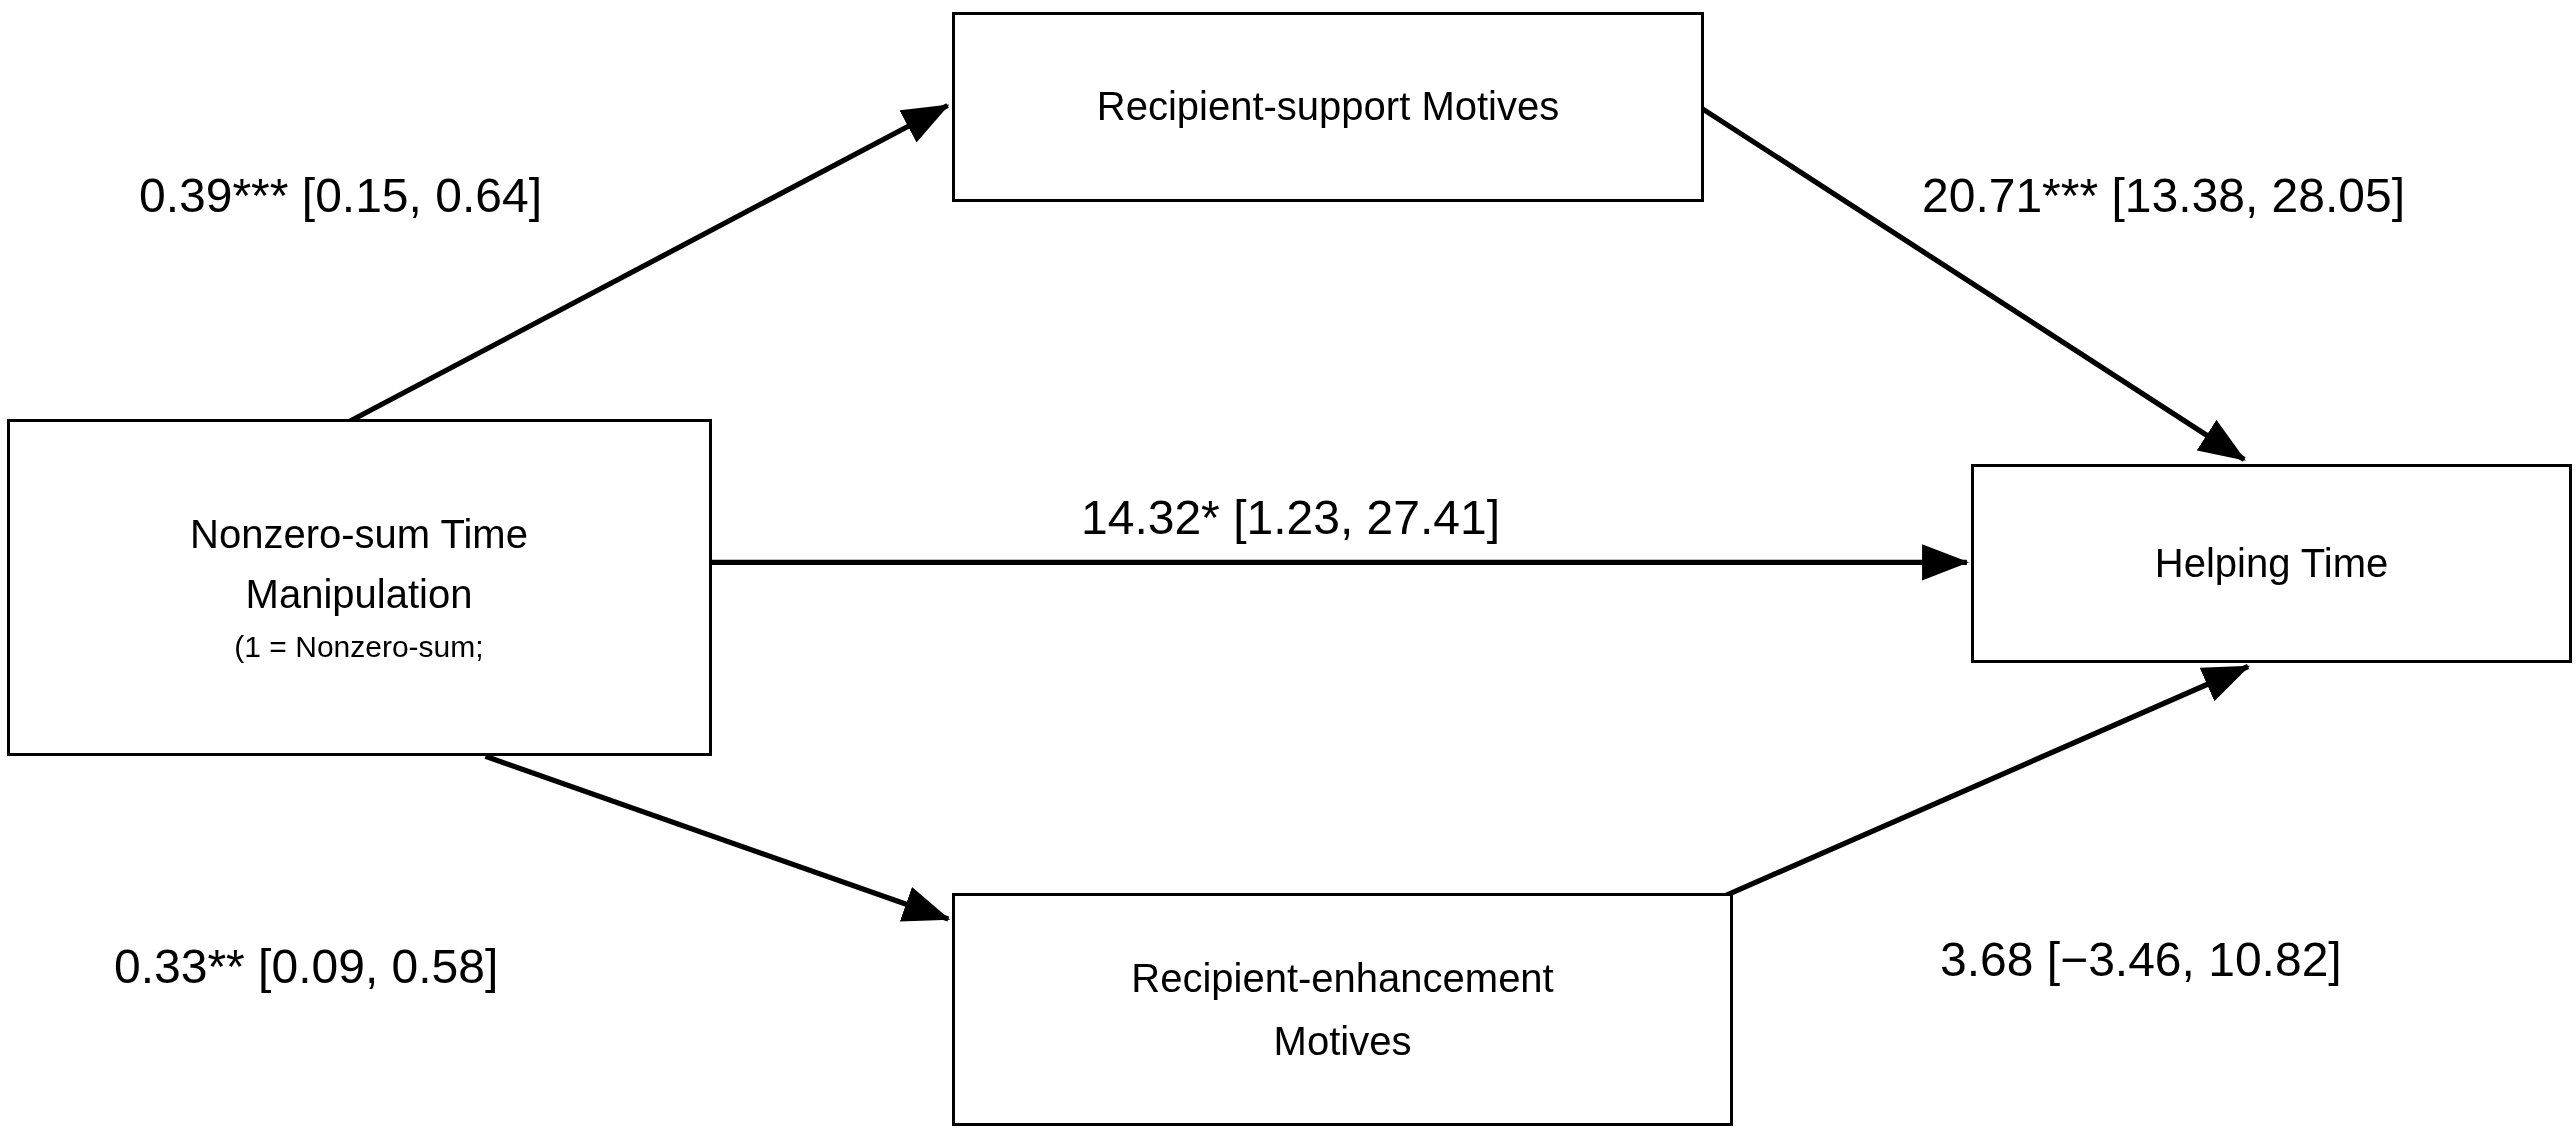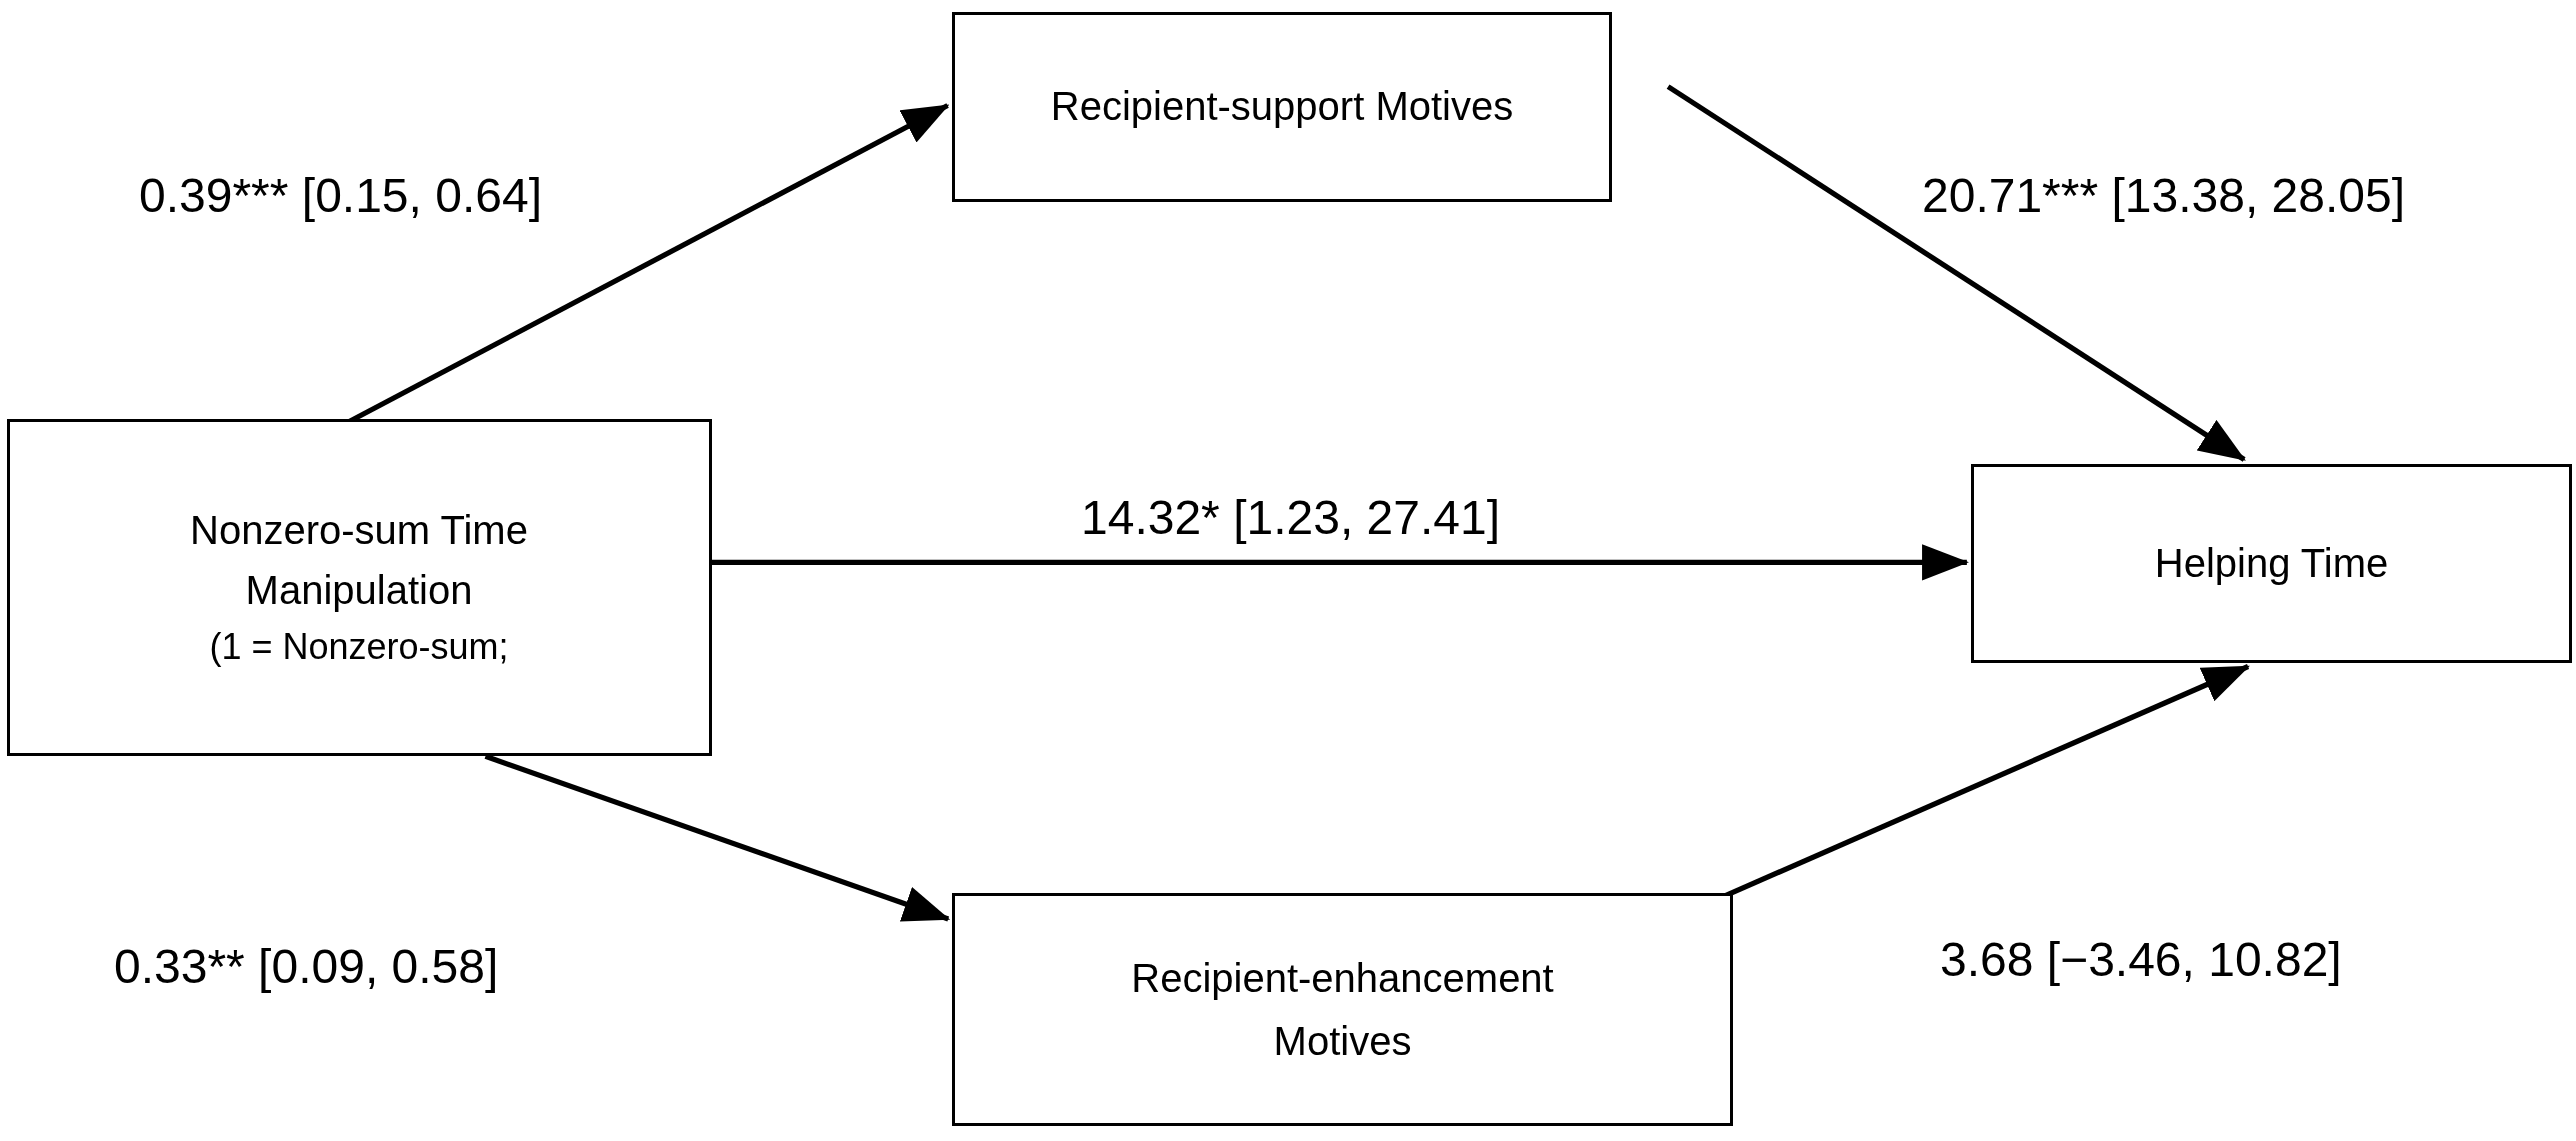--- a/index.html
+++ b/index.html
@@ -38,33 +38,33 @@
     font-size: 40px;
     line-height: 1.32;
     color: #000000;
     z-index: 2;
   }
   .node .line {
     display: block;
     white-space: nowrap;
   }
   .node .small {
-    font-size: 36px;
+    font-size: 30px;
   }
   #node-predictor {
     left: 6.5px;
     top: 419px;
     width: 705px;
     height: 337px;
   }
   #node-predictor .line { margin: 3.3px 0; }
   #node-mediator-support {
     left: 952px;
     top: 11.7px;
-    width: 660px;
+    width: 752px;
     height: 190px;
   }
   #node-mediator-enhancement {
     left: 952px;
     top: 893px;
     width: 781px;
     height: 233px;
   }
   #node-mediator-enhancement .line { margin: 5.2px 0; }
   #node-outcome {

